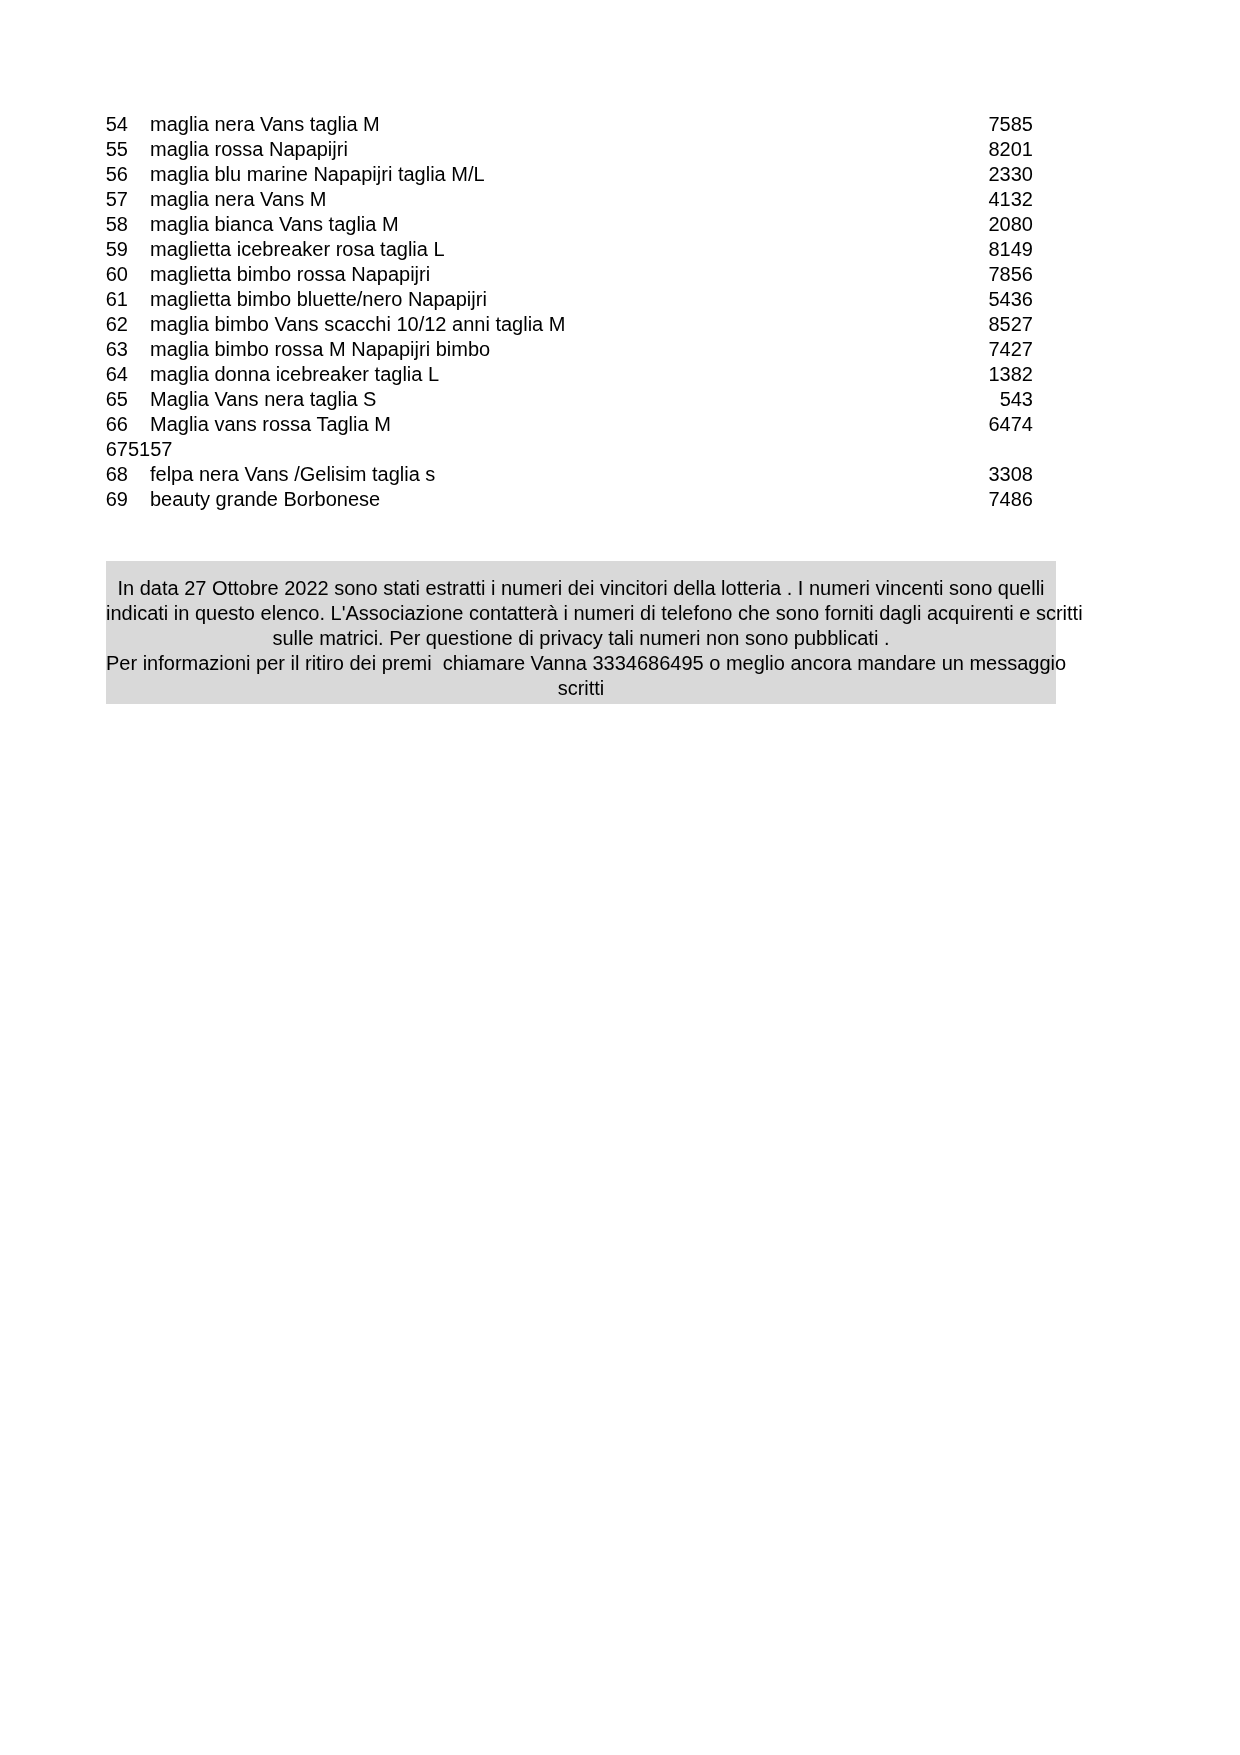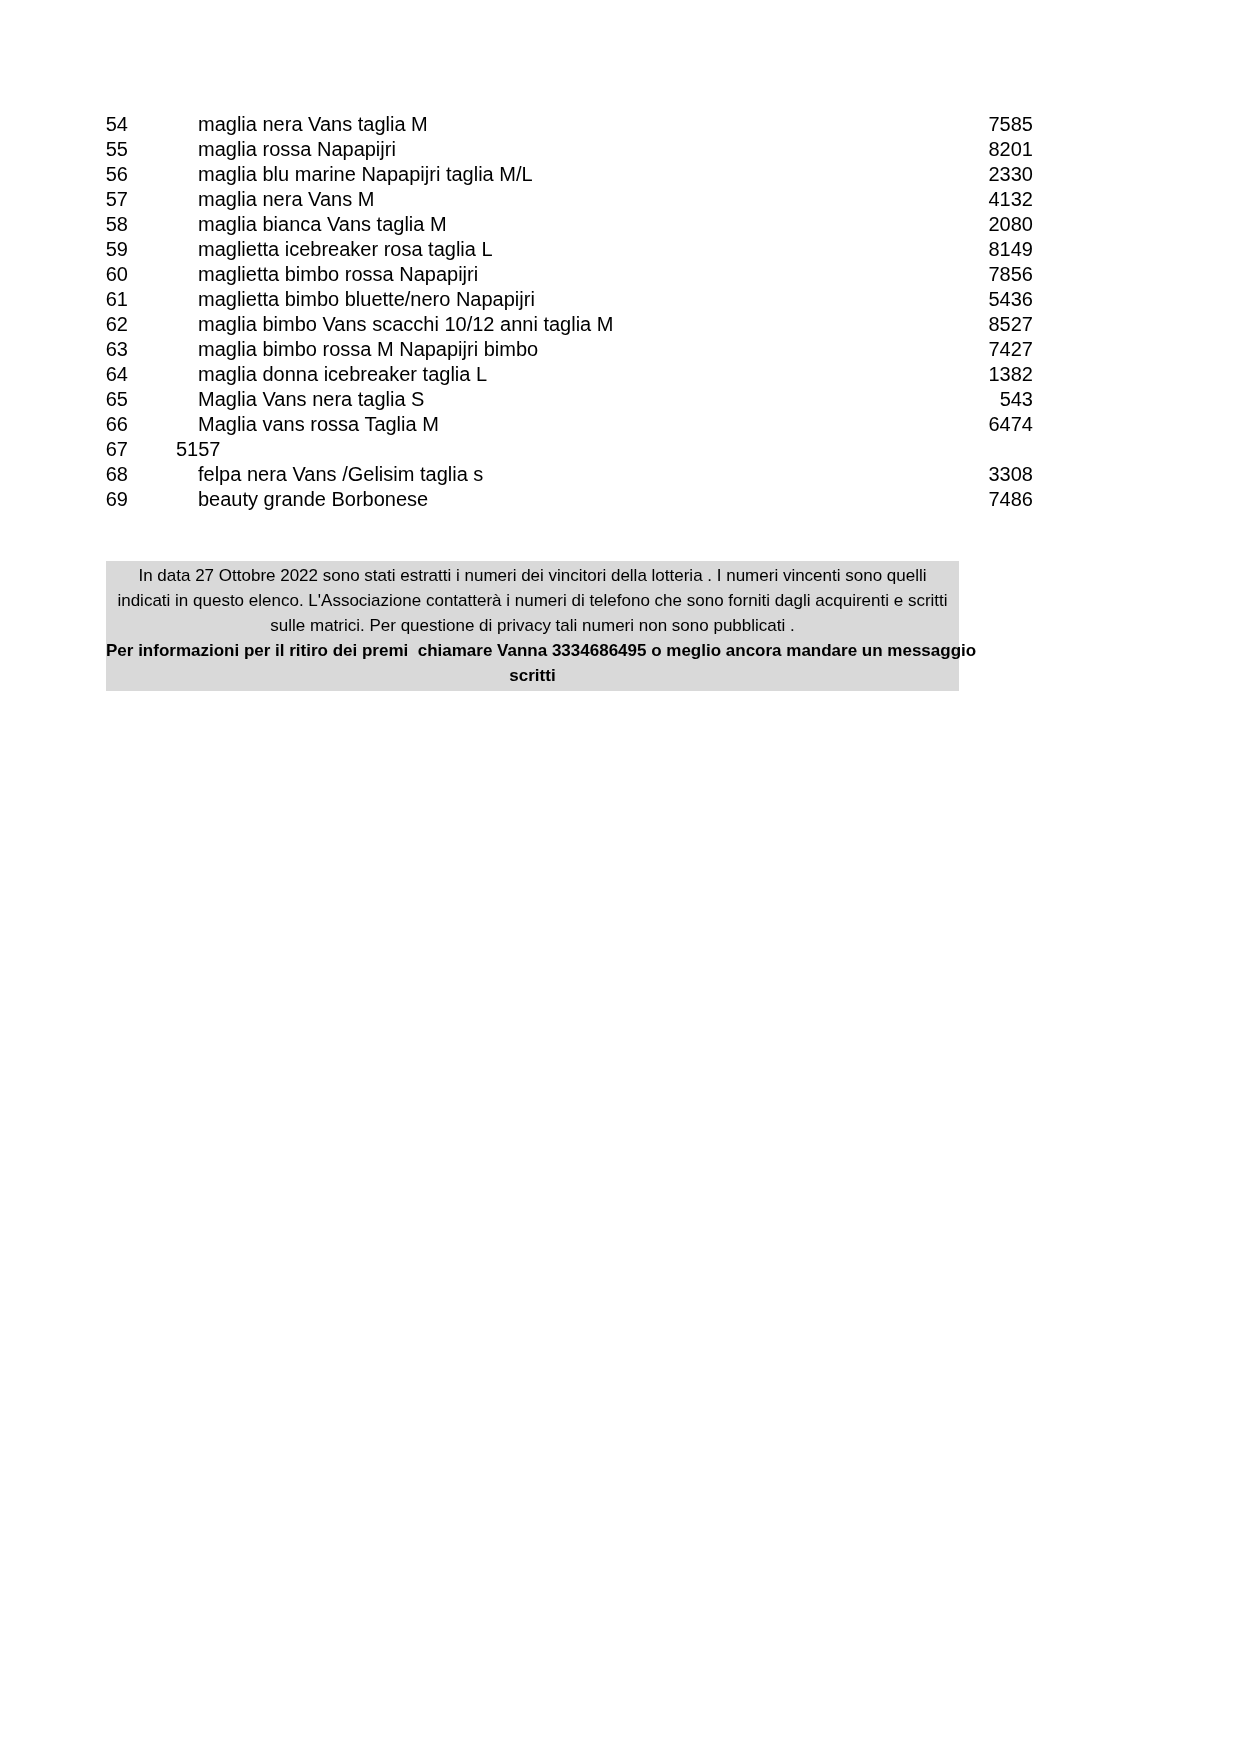--- a/index.html
+++ b/index.html
@@ -21,52 +21,51 @@
     left: 80px;
     top: 112px;
     width: 953px;
     font-size: 20px;
     line-height: 25px;
   }
   .row {
     display: flex;
     align-items: baseline;
     white-space: pre;
-    gap: 48px;
   }
   .row .num {
     width: 48px;
     text-align: right;
     flex: 0 0 auto;
   }
   .row .item {
     flex: 1 1 auto;
     margin-left: 22px;
     overflow: hidden;
   }
   .row .ticket {
     flex: 0 0 auto;
     text-align: left;
   }
   .notice {
     position: absolute;
     left: 106px;
     top: 561px;
-    width: 853px;
+    width: 950px;
     background: #d9d9d9;
-    padding: 2px 0 3px 0;
+    padding: 15px 0 3px 0;
     text-align: center;
-    font-size: 17px;
+    font-size: 20px;
     line-height: 25px;
   }
   .notice-line {
     white-space: pre;
   }
   .notice-line.bold {
-    font-weight: bold;
+    font-weight: normal;
   }
 </style>
 </head>
 <body>
 
 <div class="page">
 
   <div class="prize-list">
   <div class="row">
     <span class="num">54</span>

